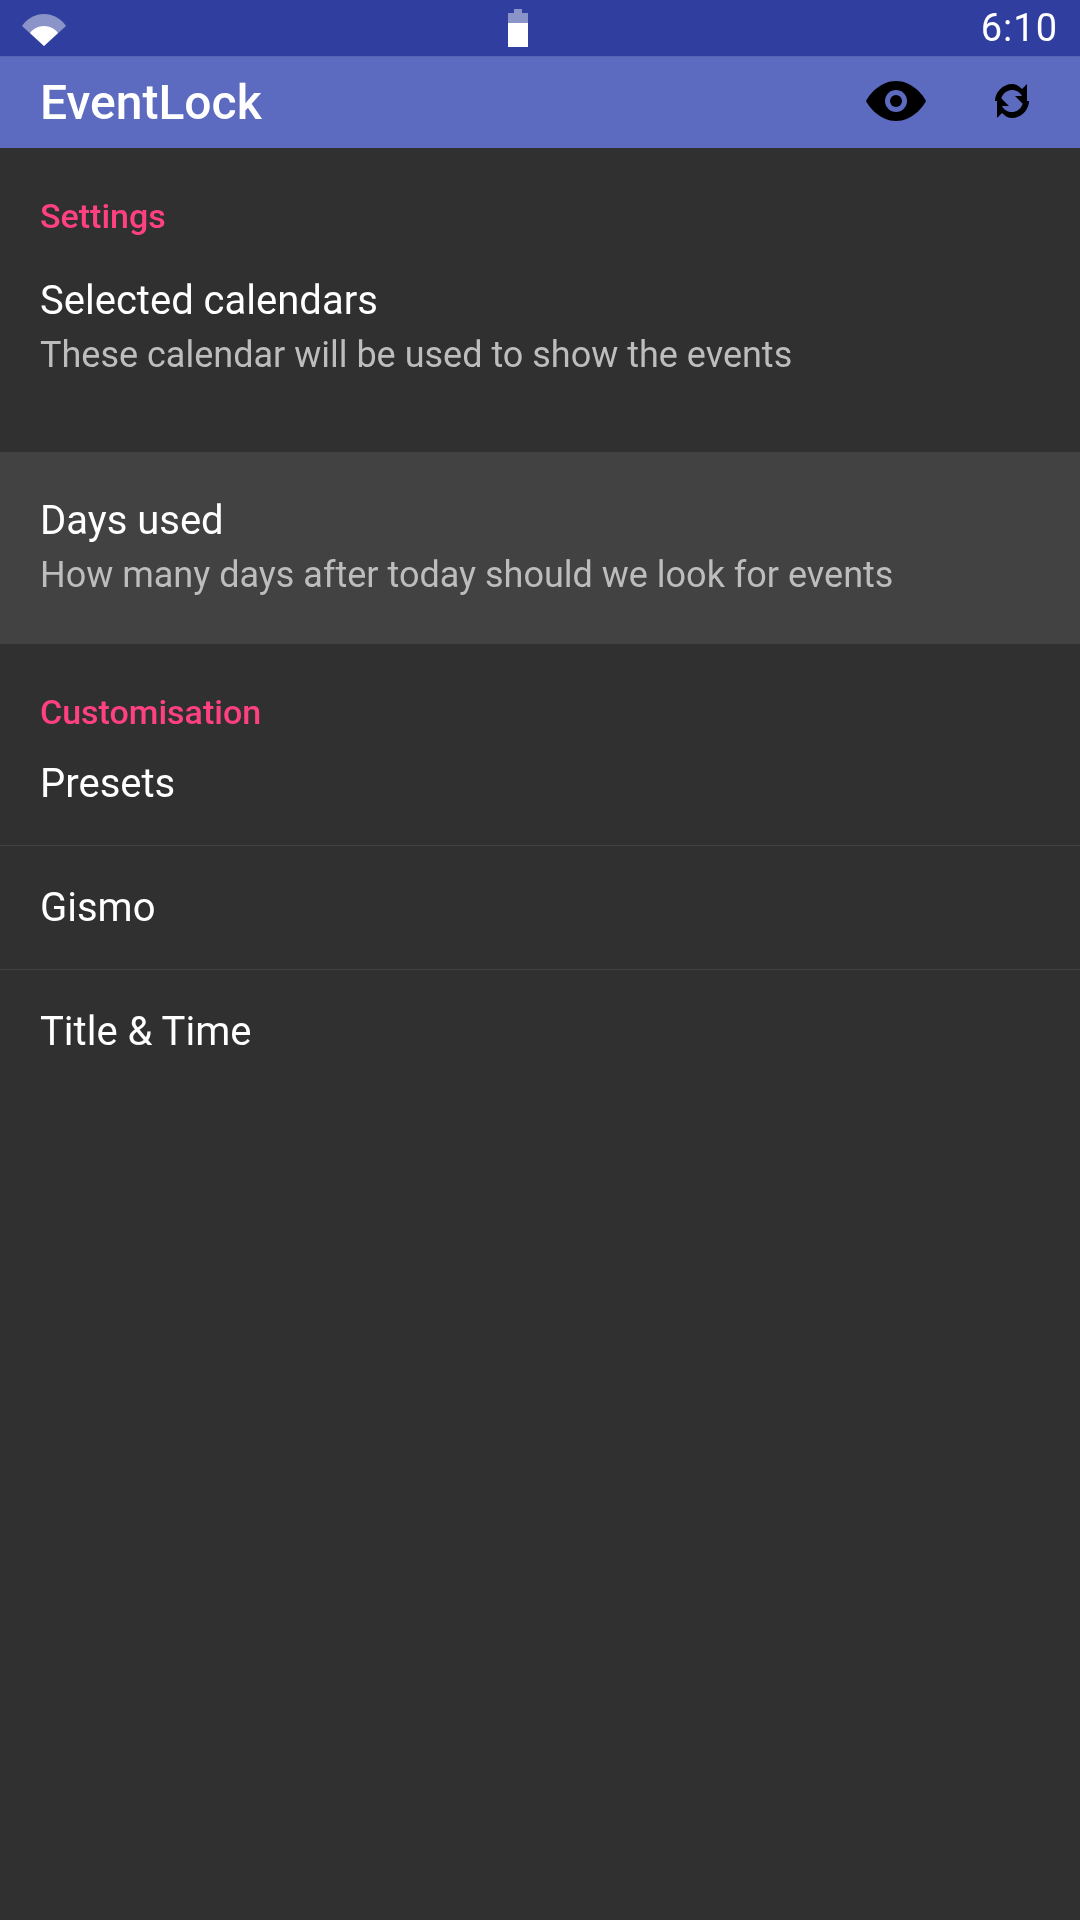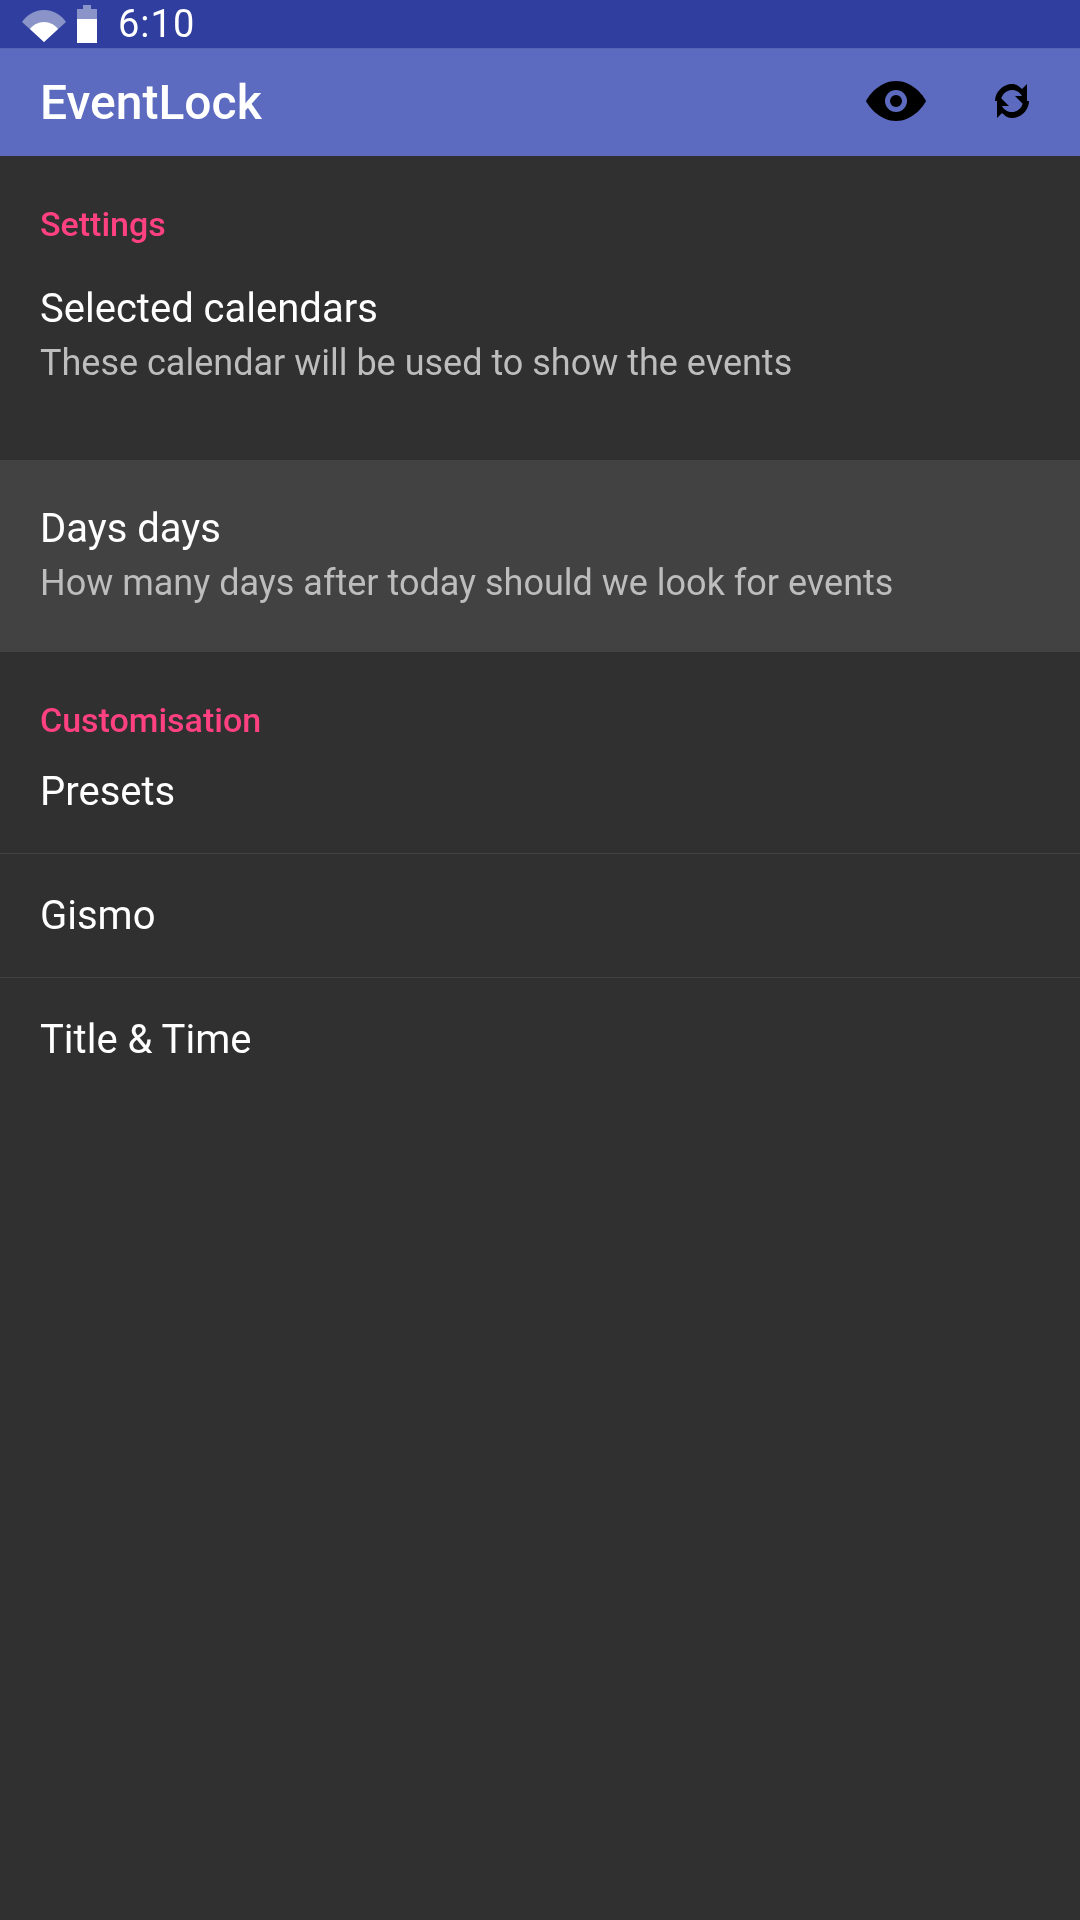--- a/index.html
+++ b/index.html
@@ -9,41 +9,41 @@
       -webkit-font-smoothing: antialiased;
     }
     body {
       width: 1080px;
       height: 1920px;
       background: #000;
       font-family: Roboto, -apple-system, "Helvetica Neue", Arial, sans-serif;
       overflow: hidden;
     }
     .status-bar {
-      height: 48px;
+      height: 56px;
       background: #303f9f;
       display: flex;
       align-items: center;
-      justify-content: flex-start;
+      justify-content: space-between;
       padding: 0 22px;
       gap: 10px;
     }
     .status-bar .wifi-icon svg,
     .status-bar .battery-icon svg {
       display: block;
     }
     .status-bar .time {
       color: #fff;
       font-size: 38px;
       font-weight: 400;
       margin-left: 10px;
       letter-spacing: 1px;
     }
     .app-bar {
-      height: 108px;
+      height: 92px;
       background: #5c6bc0;
       display: flex;
       align-items: center;
       padding: 0 40px 0 40px;
       border-top: 1px solid rgba(0,0,0,0.06);
     }
     .app-bar .title {
       color: #fff;
       font-size: 48px;
       font-weight: 500;
@@ -169,21 +169,21 @@
 <div class="content">
   <div class="section-header">Settings</div>
 
   <div class="item" style="padding-top:40px;">
     <div class="primary">Selected calendars</div>
     <div class="secondary">These calendar will be used to show the events</div>
   </div>
 
   <div class="highlight-wrapper">
     <div class="item highlight">
-      <div class="primary">Days days</div>
+      <div class="primary">Days used</div>
       <div class="secondary">How many days after today should we look for events</div>
     </div>
   </div>
 
   <div class="section-header">Customisation</div>
 
   <div class="simple-item first">
     <span>Presets</span>
   </div>
   <div class="simple-item">

